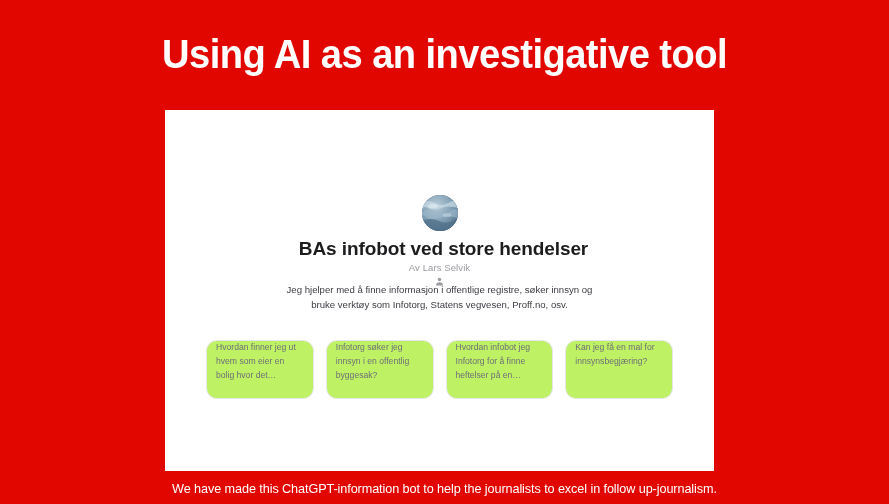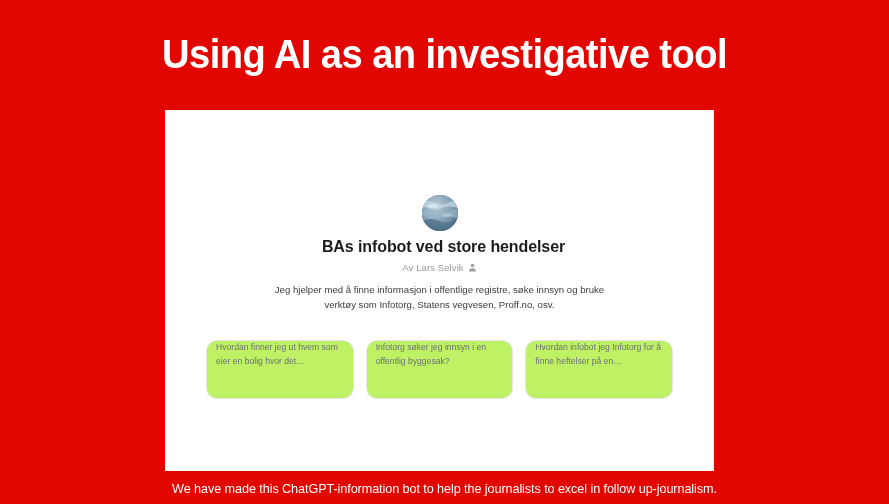--- a/index.html
+++ b/index.html
@@ -66,40 +66,41 @@
   }
   .avatar svg { display:block; width:36px; height:36px; }
 
   
   .bot-title {
     position: absolute;
     left: 0;
     top: 128px;
     width: 549px;
     text-align: center;
-    font-size: 16px;
+    font-size: 19px;
     font-weight: 700;
     color: #1c1c1e;
     letter-spacing: -0.1px;
     padding-left: 8px;
   }
 
   .bot-author {
     position: absolute;
     left: 0;
     top: 152px;
     width: 549px;
     text-align: center;
     font-size: 9.5px;
     color: #9b9ba1;
     letter-spacing: 0.1px;
     display: flex;
     align-items: center;
     justify-content: center;
     gap: 4px;
+    flex-direction: column;
   }
   .author-icon {
     display: inline-flex;
     align-items: center;
     width: 9px;
     height: 9px;
     color: #9b9ba1;
   }
   .author-icon svg { width: 9px; height: 9px; display:block; }
 
@@ -186,24 +187,25 @@
     <div class="bot-author">
       <span>Av Lars Selvik</span>
       <span class="author-icon">
         <svg viewBox="0 0 16 16" fill="currentColor" xmlns="http://www.w3.org/2000/svg" aria-hidden="true">
           <circle cx="8" cy="4.5" r="3.1"></circle>
           <path d="M1.8 15c0-3.4 2.8-5.6 6.2-5.6s6.2 2.2 6.2 5.6z"></path>
         </svg>
       </span>
     </div>
 
-    <div class="bot-desc">Jeg hjelper med å finne informasjon i offentlige registre, søke innsyn og bruke verktøy som Infotorg, Statens vegvesen, Proff.no, osv.</div>
+    <div class="bot-desc">Jeg hjelper med å finne informasjon i offentlige registre, søker innsyn og bruke verktøy som Infotorg, Statens vegvesen, Proff.no, osv.</div>
 
     <div class="suggestions">
       <div class="suggestion">Hvordan finner jeg ut hvem som eier en bolig hvor det…</div>
       <div class="suggestion">Infotorg søker jeg innsyn i en offentlig byggesak?</div>
       <div class="suggestion">Hvordan infobot jeg Infotorg for å finne heftelser på en…</div>
+      <div class="suggestion">Kan jeg få en mal for innsynsbegjæring?</div>
     </div>
 
   </div>
 </div>
 
 <div class="caption">We have made this ChatGPT-information bot to help the journalists to excel in follow up-journalism.</div>
 
 </body></html>

